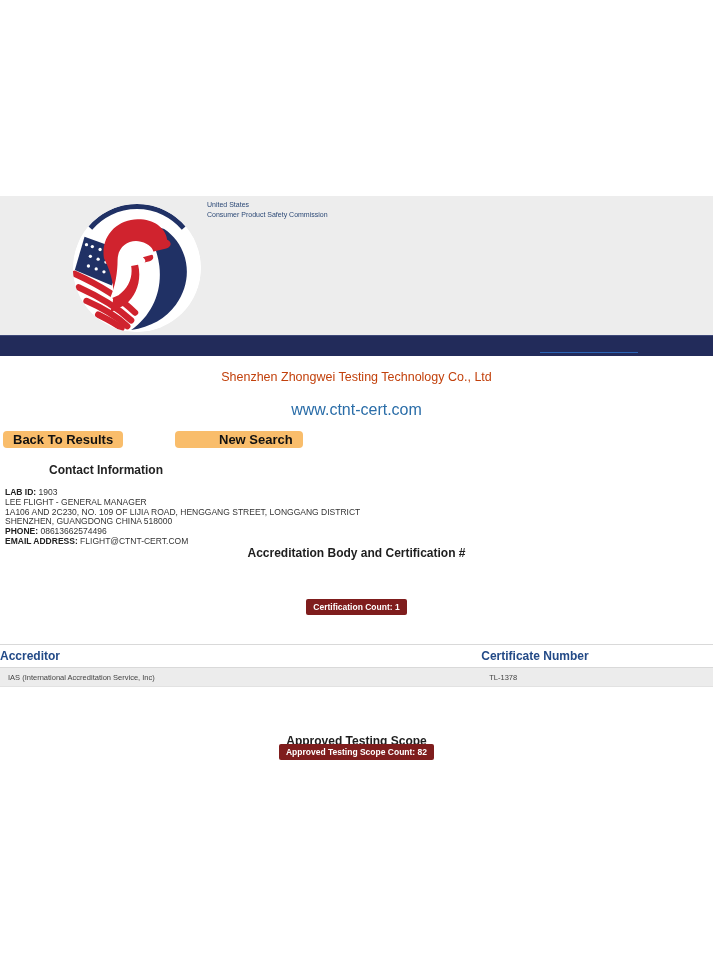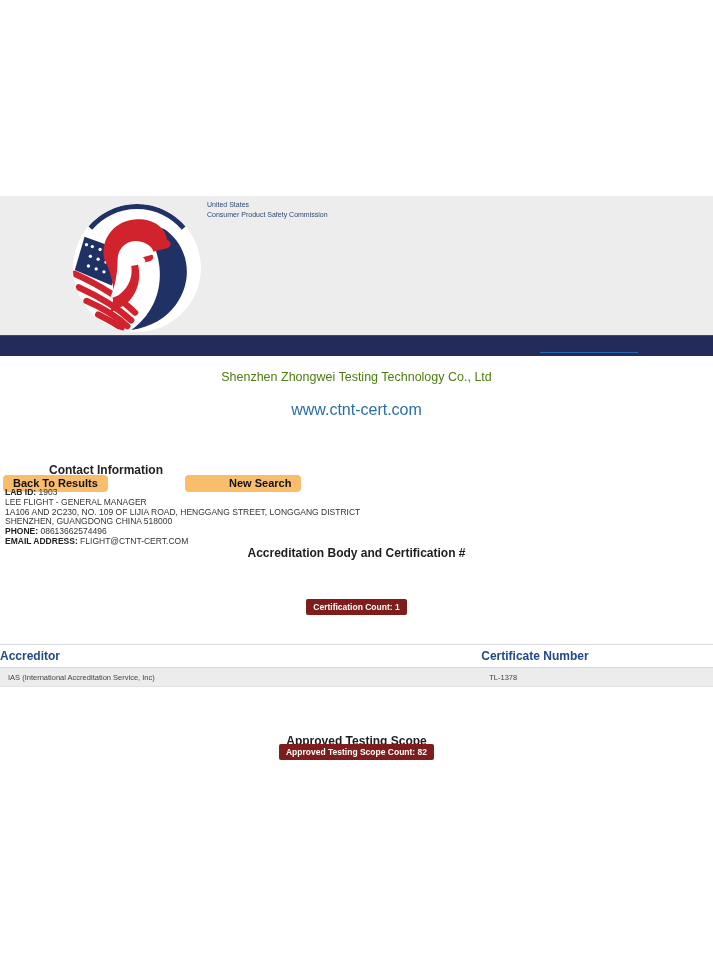--- a/index.html
+++ b/index.html
@@ -24,37 +24,37 @@
     position:absolute; left:0; top:335px; width:713px; height:21px;
     background:#222b5a; border-top:1px solid #3e4878;
   }
   .nav-underline {
     position:absolute; left:540px; top:16px; width:98px; height:1px;
     background:#2b64b5; display:block;
   }
   
   .lab-title {
     position:absolute; left:0; top:370px; width:100%;
-    text-align:center; font-size:12.5px; font-weight:500; color:#4d7c0f;
+    text-align:center; font-size:12.5px; font-weight:500; color:#c2410c;
   }
   .lab-link {
     position:absolute; left:0; top:401px; width:100%;
     text-align:center; font-size:16px; color:#2a6da8; text-decoration:none;
   }
   .lab-link span { cursor:pointer; }
   
   .btn {
     position:absolute; top:431px; height:17px;
     background:#f9bd6b; border:none; border-radius:4px;
     font-family:"Liberation Sans", sans-serif;
-    font-size:11px; font-weight:bold; color:#111;
-    padding:0 10px; line-height:17px; cursor:pointer;margin-top:44px;
+    font-size:13px; font-weight:bold; color:#111;
+    padding:0 10px; line-height:17px; cursor:pointer;
   }
   .btn-back { left:3px; }
-  .btn-new { left:185px;padding-left:44px; }
+  .btn-new { left:175px;padding-left:44px; }
   
   .contact-heading {
     position:absolute; left:5px; top:463px;
     font-size:12px; font-weight:bold; color:#222;margin-left:44px;
   }
   .contact-block {
     position:absolute; left:5px; top:488px; width:600px;
     font-size:8.5px; line-height:9.8px; color:#333;
   }
   .contact-block b { color:#222; }

